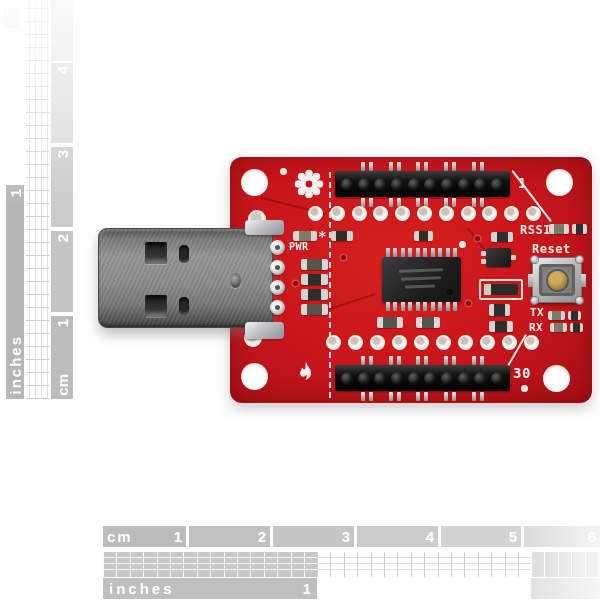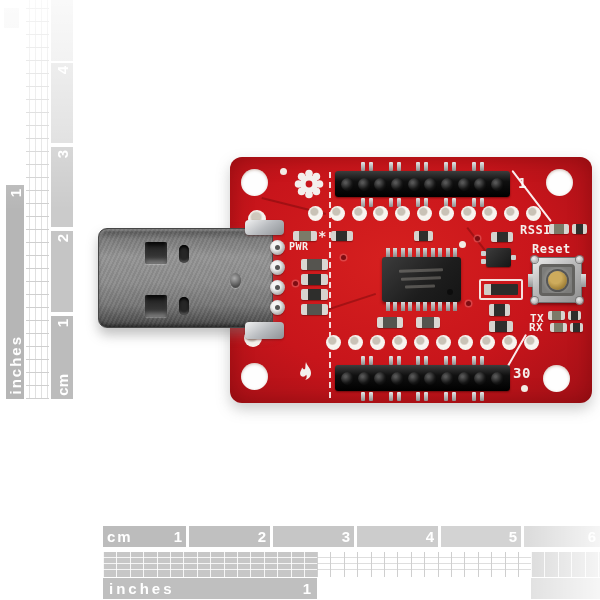--- a/index.html
+++ b/index.html
@@ -310,21 +310,21 @@
       <div class="sotlead" style="left:-5px;top:11px;"></div>
       <div class="sotlead" style="right:-5px;top:7px;"></div>
     </div>
 
     <div class="wbox">
       <div class="wbody"></div>
     </div>
     <div class="smd v2" style="left:259px;top:147px;width:21px;height:12px;"></div>
     <div class="smd v2" style="left:259px;top:164px;width:24px;height:11px;"></div>
 
-    <div class="silk" style="left:300px;top:155px;font-size:11px;">TX</div>
+    <div class="silk" style="left:300px;top:149px;font-size:11px;">TX</div>
     <div class="ledrow" style="position:absolute;left:318px;top:154px;">
       <div class="smd led" style="width:17px;height:9px;"></div>
       <div class="smd v2" style="width:13px;height:9px;"></div>
     </div>
     <div class="silk" style="left:299px;top:164px;font-size:11px;">RX</div>
     <div class="ledrow" style="position:absolute;left:320px;top:166px;">
       <div class="smd led" style="width:17px;height:9px;"></div>
       <div class="smd v2" style="width:13px;height:9px;"></div>
     </div>
 

